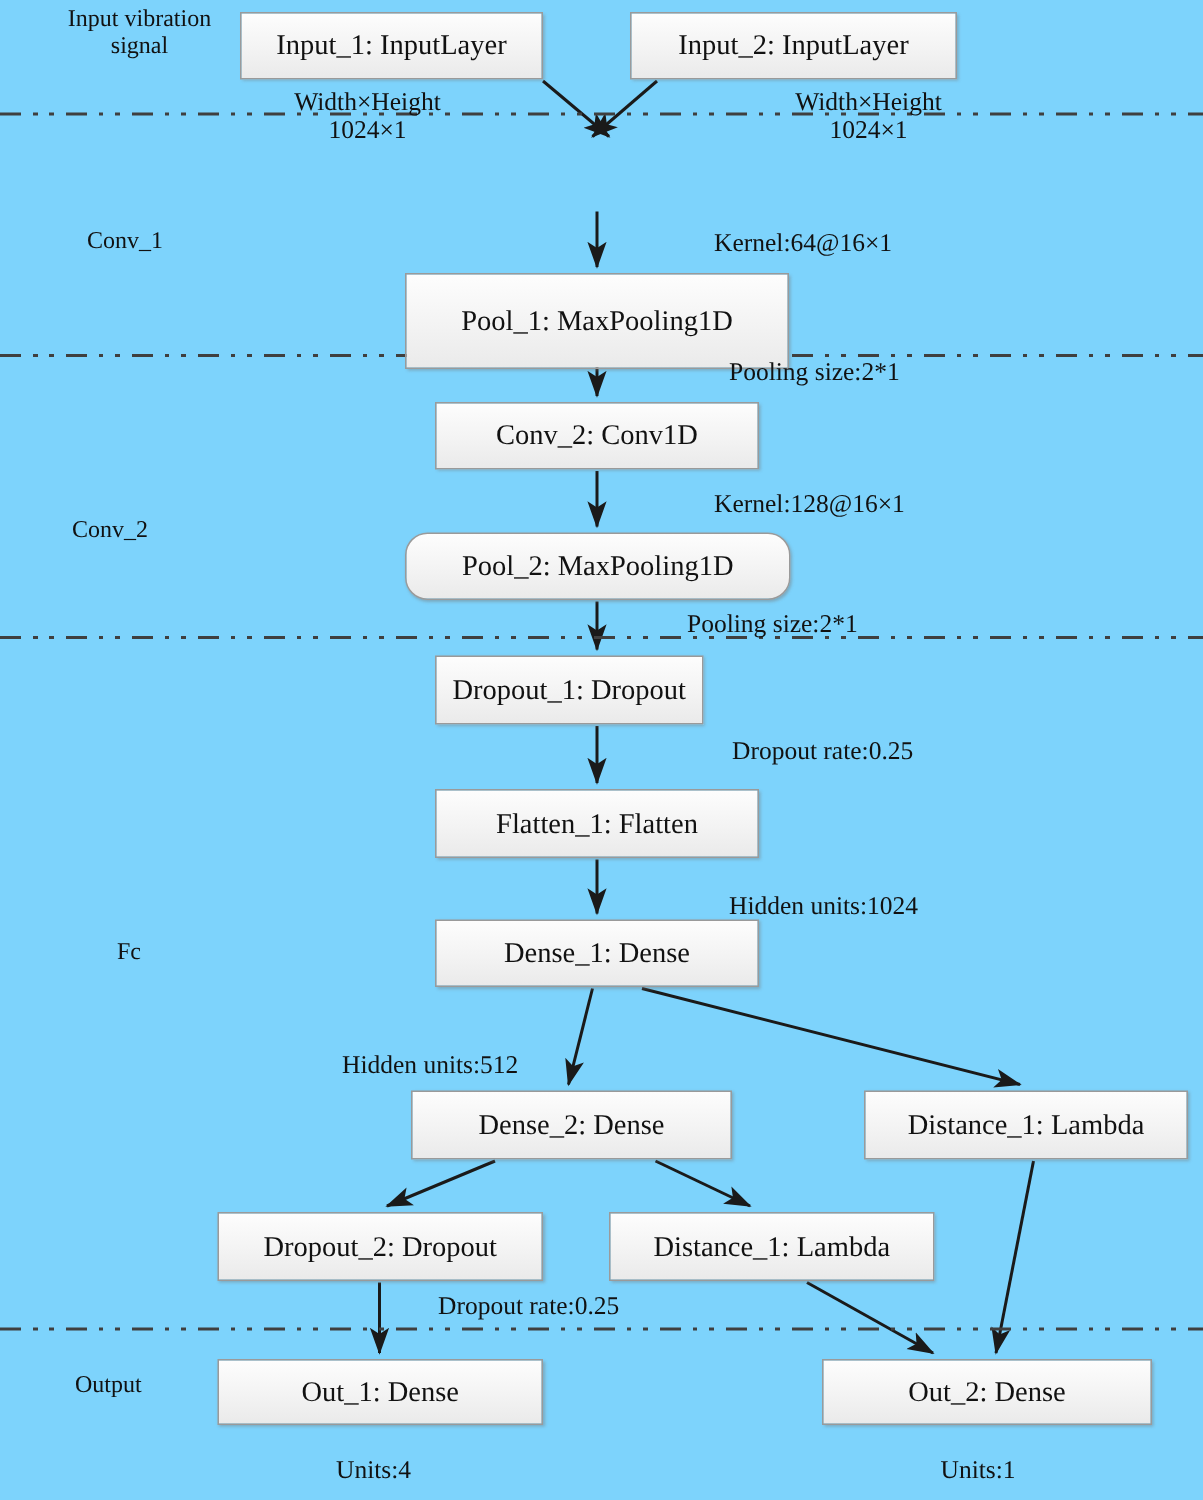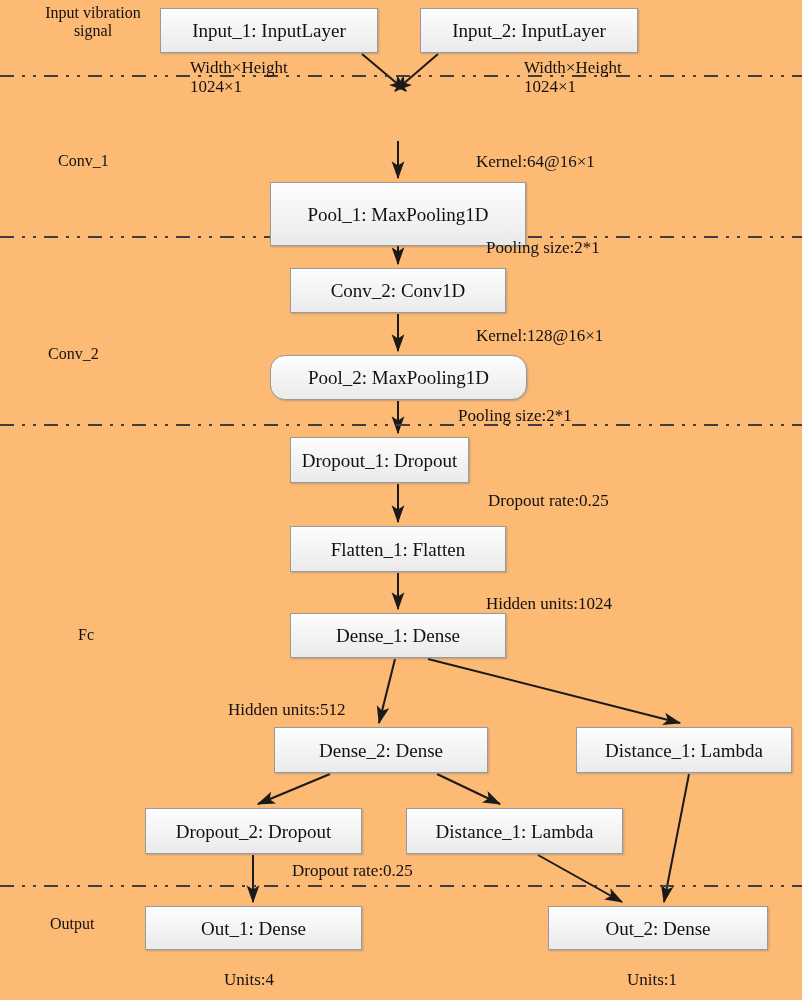--- a/index.html
+++ b/index.html
@@ -11,21 +11,21 @@
     width: 802px;
     height: 1000px;
     font-family: "Liberation Serif", "DejaVu Serif", serif;
     color: #000000;
     overflow: hidden;
   }
   #canvas {
     position: relative;
     width: 802px;
     height: 1000px;
-    background: #fdba74;
+    background: #7dd3fc;
   }
   #edges {
     position: absolute;
     left: 0;
     top: 0;
     width: 802px;
     height: 1000px;
     pointer-events: none;
   }
 
@@ -73,21 +73,21 @@
     line-height: 1.12;
     white-space: nowrap;
     color: #111;
   }
   .stage-label {
     position: absolute;
     font-size: 16px;
     white-space: nowrap;
     color: #111;
   }
-  .multiline { white-space: pre-line; }
+  .multiline { white-space: pre-line; text-align: center; }
 </style>
 </head>
 <body>
 
 <div id="canvas">
 
   <svg id="edges" viewBox="0 0 802 1000" width="802" height="1000" xmlns="http://www.w3.org/2000/svg">
     <defs>
       <marker id="arrow" markerWidth="10" markerHeight="10" refX="8.4" refY="3.4" orient="auto" markerUnits="strokeWidth">
         <path d="M0,0.2 L9,3.4 L0,6.6 L2.1,3.4 z" fill="#1a1a1a"></path>
@@ -130,21 +130,21 @@
   <div class="divider" style="top:424px;"></div>
   <div class="divider" style="top:885px;"></div>
 
   <div class="stage-label multiline" style="left:34px;  top:4px;   width:118px; text-align:center;">Input  vibration
 signal</div>
   <div class="stage-label" style="left:58px;  top:152px;">Conv_1</div>
   <div class="stage-label" style="left:48px;  top:345px;">Conv_2</div>
   <div class="stage-label" style="left:78px;  top:626px;">Fc</div>
   <div class="stage-label" style="left:50px;  top:915px;">Output</div>
 
-  <div class="node" style="left:160px; top:8px;   width:218px; height:45px;">Input_1: InputLayer</div>
+  <div class="node" style="left:160px; top:8px;   width:202px; height:45px;">Input_1: InputLayer</div>
   <div class="node" style="left:420px; top:8px;   width:218px; height:45px;">Input_2: InputLayer</div>
   <div class="node" style="left:270px; top:182px; width:256px; height:64px;">Pool_1: MaxPooling1D</div>
   <div class="node" style="left:290px; top:268px; width:216px; height:45px;">Conv_2: Conv1D</div>
   <div class="node" style="left:270px; top:355px; width:257px; height:45px;border-radius:15px;">Pool_2: MaxPooling1D</div>
   <div class="node" style="left:290px; top:437px; width:179px; height:46px;">Dropout_1: Dropout</div>
   <div class="node" style="left:290px; top:526px; width:216px; height:46px;">Flatten_1: Flatten</div>
   <div class="node" style="left:290px; top:613px; width:216px; height:45px;">Dense_1: Dense</div>
   <div class="node" style="left:274px; top:727px; width:214px; height:46px;">Dense_2: Dense</div>
   <div class="node" style="left:576px; top:727px; width:216px; height:46px;">Distance_1: Lambda</div>
   <div class="node" style="left:145px; top:808px; width:217px; height:46px;">Dropout_2: Dropout</div>

